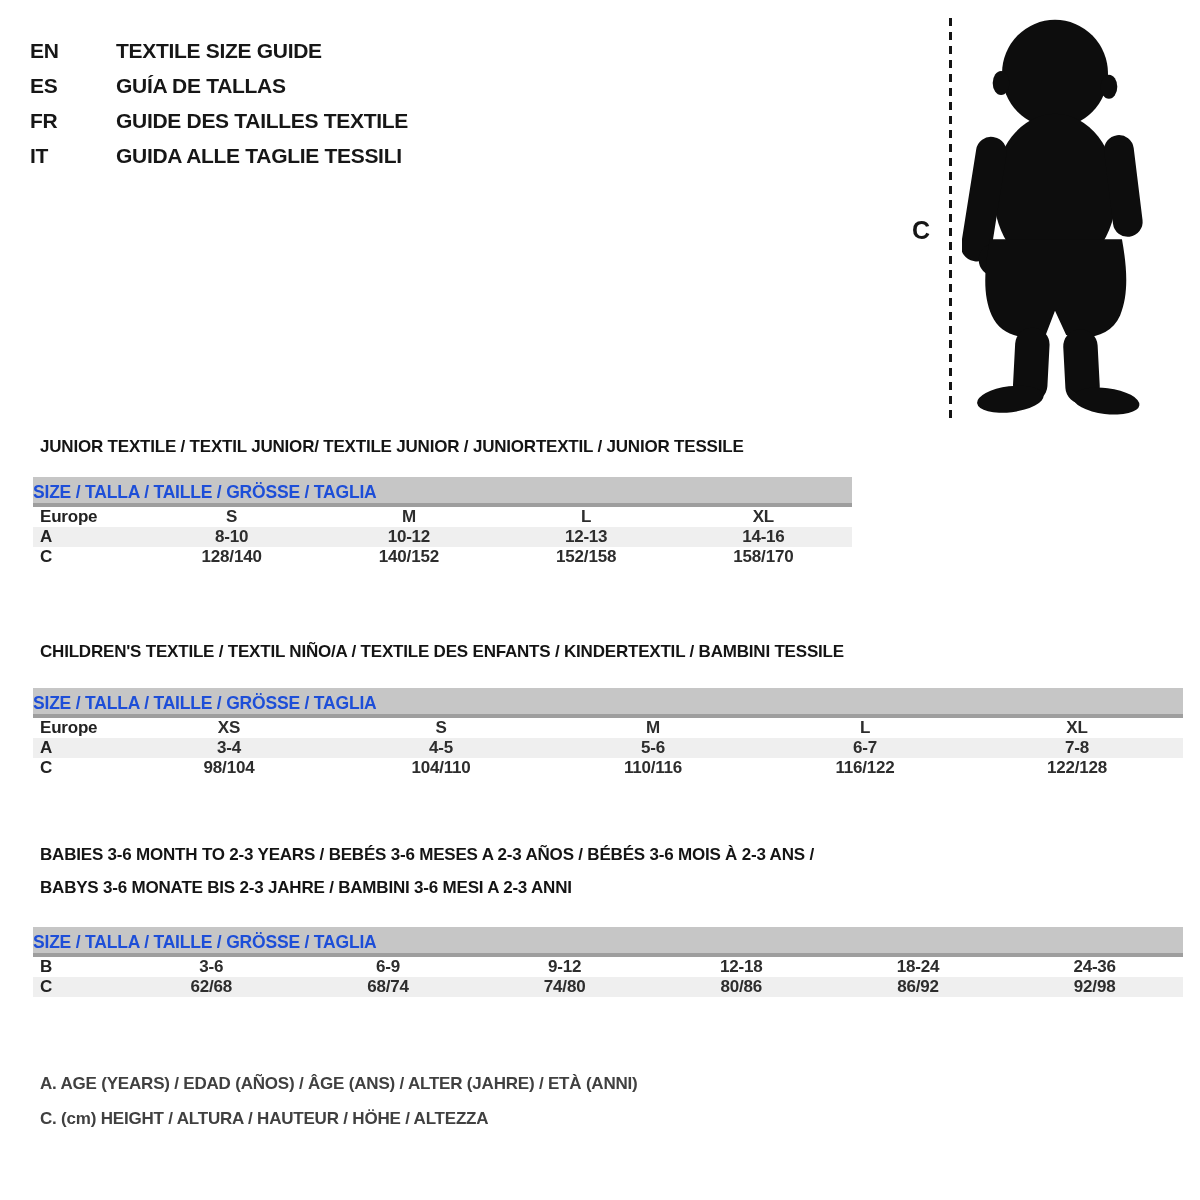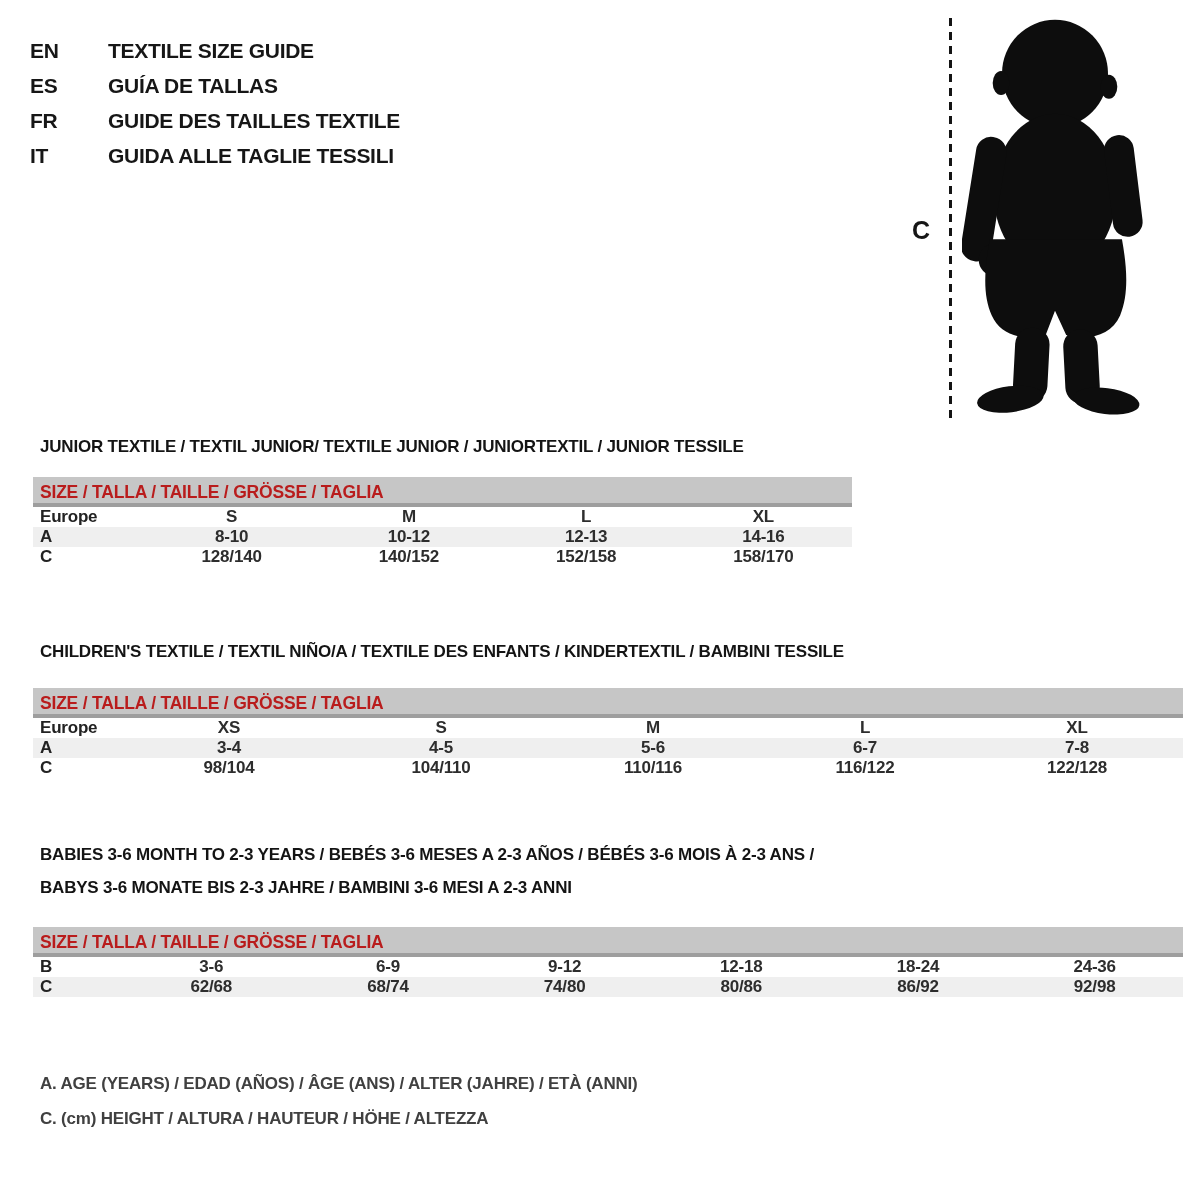--- a/index.html
+++ b/index.html
@@ -14,21 +14,21 @@
   }
 
   
   .lang-block {
     position: absolute; left: 30px; top: 33px;
   }
   .lang-row { display: flex; line-height: 35px; }
   .lang-code {
     width: 78px; font-size: 21px; letter-spacing: -0.3px; color: #161616;
   }
-  .lang-text { font-size: 21px; letter-spacing: -0.3px; color: #161616; white-space: nowrap; }
+  .lang-text { font-size: 21px; letter-spacing: -0.3px; color: #161616; white-space: nowrap; margin-left: 8px; }
 
   
   .measure-label {
     position: absolute; left: 912px; top: 216px;
     font-size: 25px; color: #161616;
   }
   .measure-line {
     position: absolute; left: 949px; top: 18px;
     width: 3px; height: 400px;
     background: repeating-linear-gradient(180deg,
@@ -45,23 +45,22 @@
     font-size: 17px; letter-spacing: -0.2px; color: #141414; white-space: nowrap;
   }
   .title-line { line-height: 20px; }
   .title-line + .title-line { margin-top: 13px; }
 
   .table-wrap { position: absolute; left: 33px; }
   .size-bar {
     height: 30px; line-height: 30px;
     background: #c6c6c6;
     border-bottom: 4px solid #9e9e9e;
-    color: #b91c1c;
+    color: #1d4ed8;
     font-size: 17.5px;
-    padding-left: 7px;
     letter-spacing: -0.2px;
     white-space: nowrap;
   }
   table.size-table {
     border-collapse: collapse;
     table-layout: fixed;
     width: 100%;
     font-size: 17px;
     color: #2d2d2d;
   }

